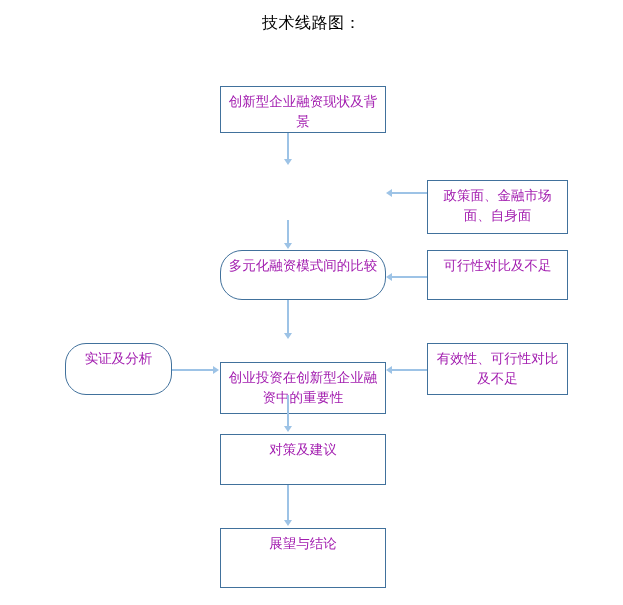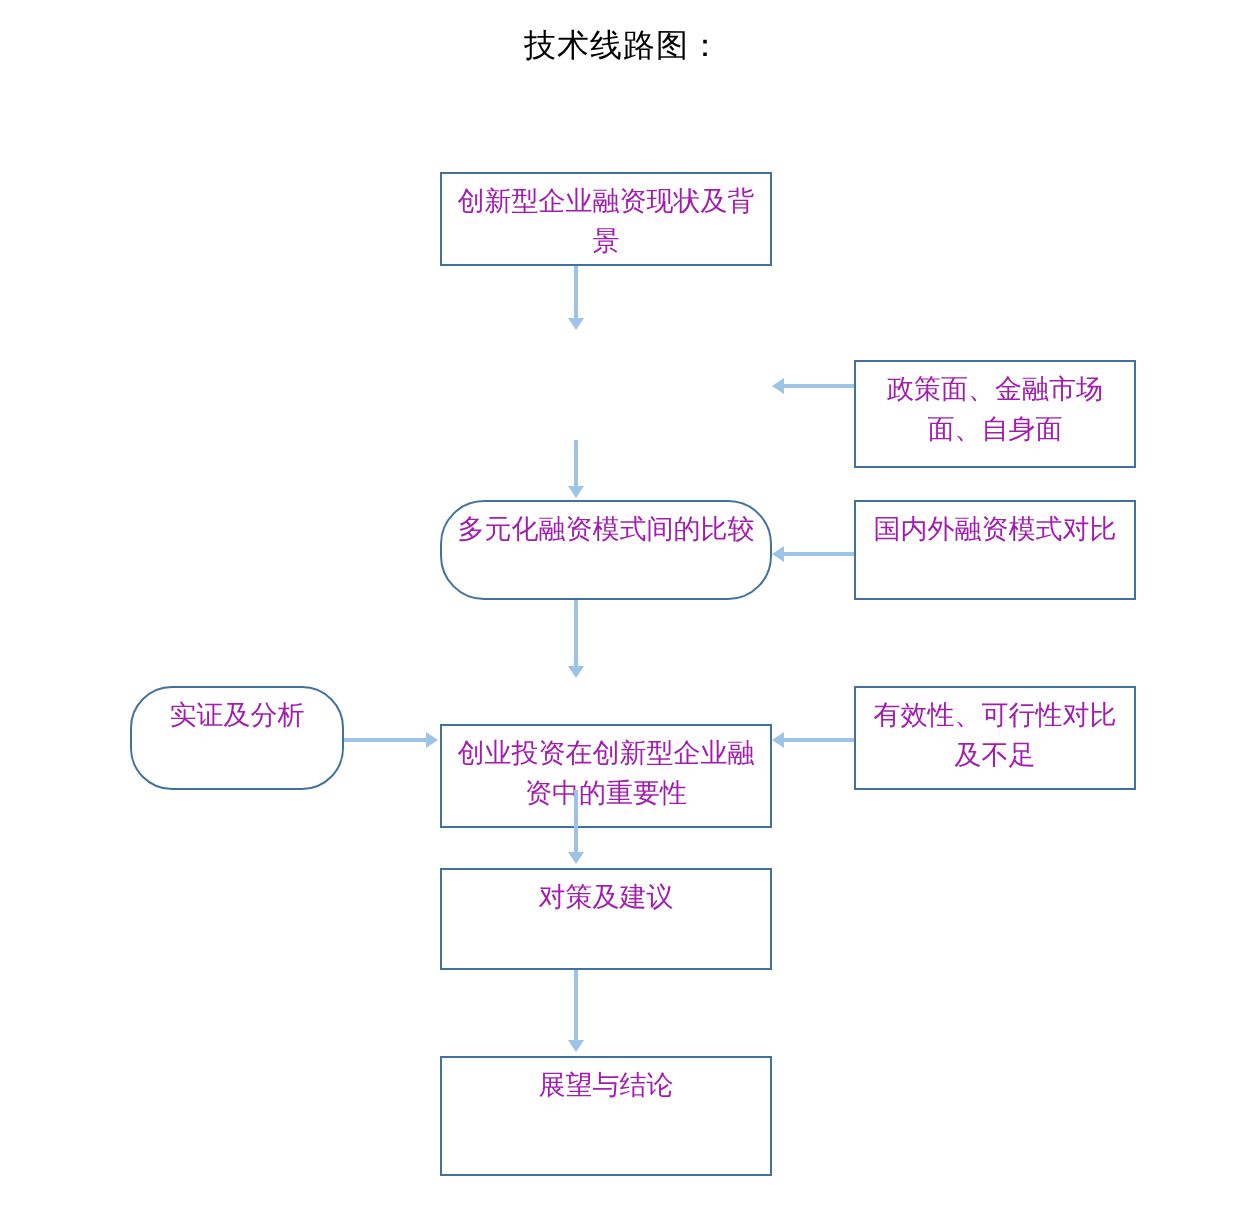--- a/index.html
+++ b/index.html
@@ -95,21 +95,21 @@
   <div class="node" style="left:427px; top:166px; width:141px; height:54px;margin-top:14px;">政策面、金融市场面、自身面</div>
 
   <div class="hline" style="left:392px; top:192px; width:35px;"></div>
   <div class="arrow-left" style="left:386px; top:189px;"></div>
 
   <div class="vline" style="left:287px; top:220px; height:24px;"></div>
   <div class="arrow-down" style="left:284px; top:243px;"></div>
 
   <div class="node" style="left:220px; top:250px; width:166px; height:50px;border-radius:22px;">多元化融资模式间的比较</div>
 
-  <div class="node" style="left:427px; top:250px; width:141px; height:50px;">国内外融资模式对比</div>
+  <div class="node" style="left:427px; top:250px; width:141px; height:50px;">可行性对比及不足</div>
 
   <div class="hline" style="left:392px; top:276px; width:35px;"></div>
   <div class="arrow-left" style="left:386px; top:273px;"></div>
 
   <div class="vline" style="left:287px; top:300px; height:34px;"></div>
   <div class="arrow-down" style="left:284px; top:333px;"></div>
 
   <div class="node" style="left:65px; top:343px; width:107px; height:52px;border-radius:21px;">实证及分析</div>
 
   <div class="node" style="left:220px; top:343px; width:166px; height:52px;margin-top:19px;">创业投资在创新型企业融资中的重要性</div>

